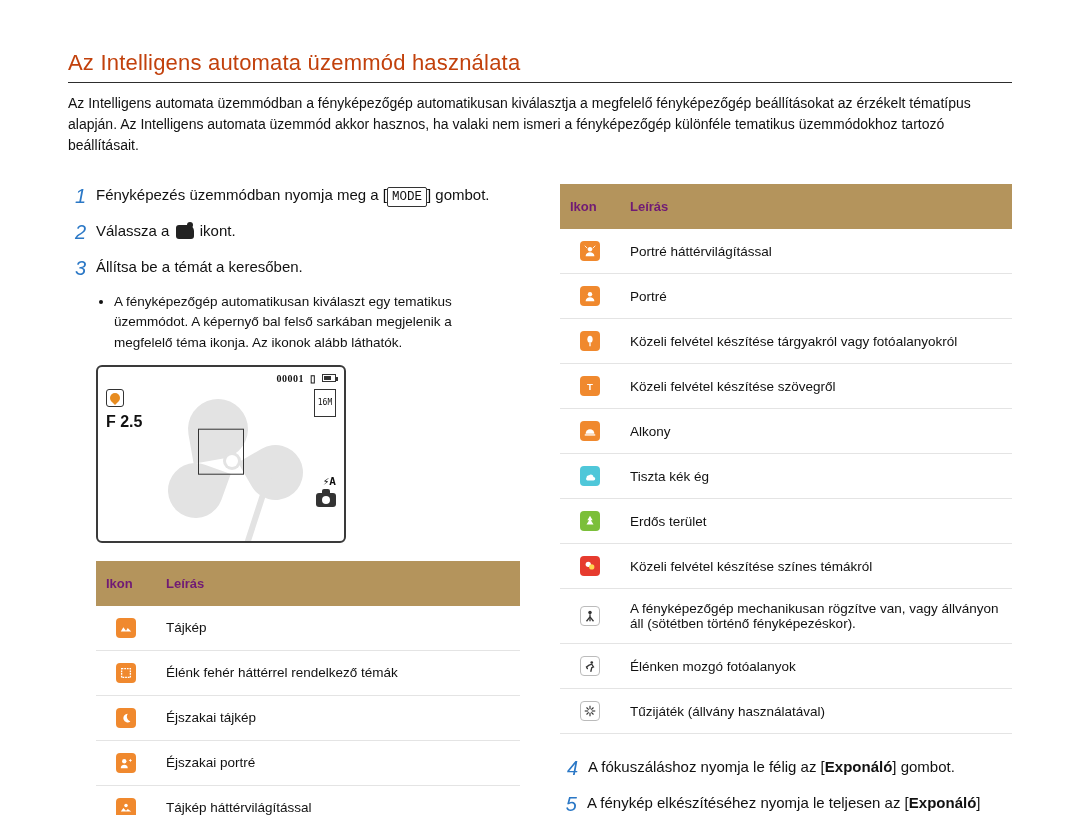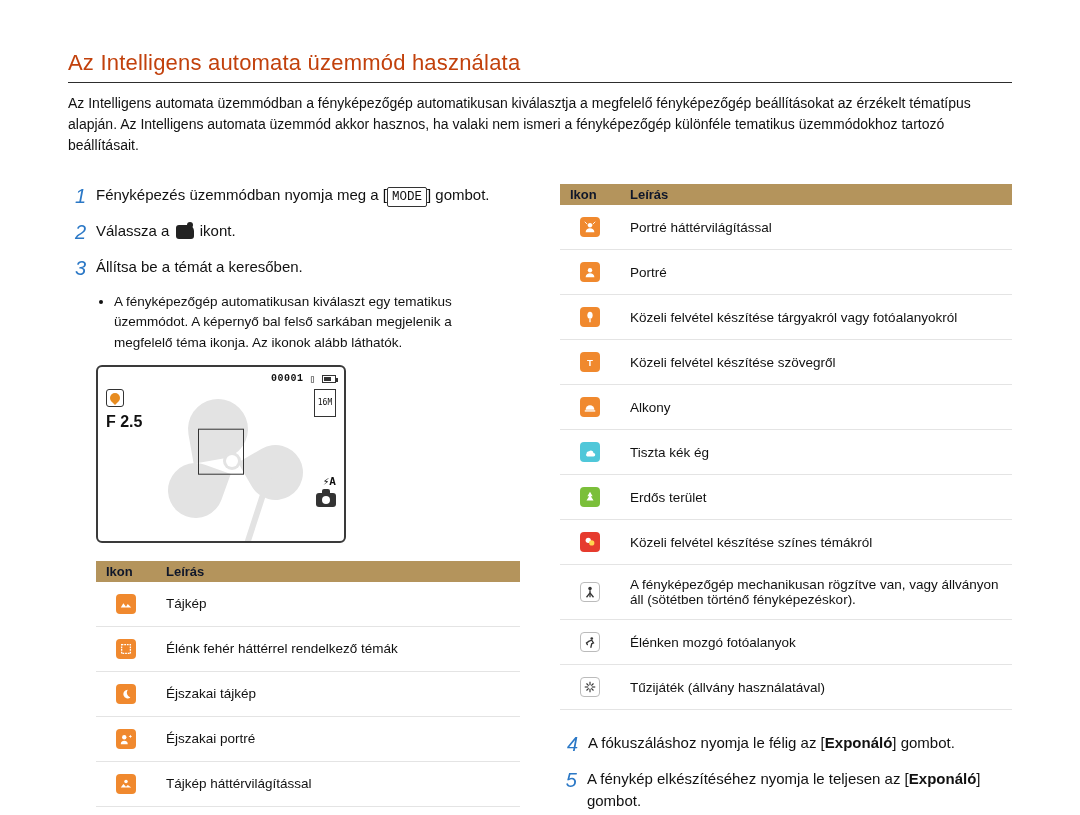--- a/index.html
+++ b/index.html
@@ -12,21 +12,21 @@
   .col { flex: 1 1 50%; }
   .step { display: flex; gap: 10px; margin-bottom: 12px; }
   .stepnum { width: 18px; color: #2b78c6; font-size: 20px; font-style: italic; font-weight: 400; line-height: 1.2; text-align: right; }
   .steptxt { font-size: 15px; line-height: 1.45; }
   .modebox { display: inline-block; padding: 0 4px; border: 1px solid #333; font-family: "Courier New", monospace; font-size: 12.5px; vertical-align: baseline; border-radius: 2px; }
   .smart-icon { display: inline-block; width: 18px; height: 14px; background: #222; border-radius: 3px 6px 3px 3px; position: relative; vertical-align: text-bottom; margin: 0 2px; }
   .smart-icon:after { content: ""; position: absolute; width: 6px; height: 6px; background: #222; border-radius: 50%; top: -3px; right: 1px; }
   ul.sub { list-style: disc; margin: 6px 8px 12px 46px; font-size: 13.5px; line-height: 1.5; }
   .preview-wrap { margin-left: 28px; margin-top: 6px; }
   .preview { width: 250px; height: 178px; border: 2px solid #3a3a3a; border-radius: 6px; position: relative; background: #fff; overflow: hidden; }
-  .preview .topbar { position: absolute; top: 6px; left: 0; right: 0; display: flex; justify-content: space-between; padding: 0 8px; font-family: Liberation Mono, monospace; font-size: 10px; font-weight: bold; letter-spacing: .5px; }
+  .preview .topbar { position: absolute; top: 6px; left: 0; right: 0; display: flex; justify-content: space-between; padding: 0 8px; font-family: Liberation Serif, serif; font-size: 10px; font-weight: bold; letter-spacing: .5px; }
   .preview .topbar .right { display:flex; gap:6px; align-items:center; }
   .preview .topbar .batt { width:14px; height:8px; border:1px solid #333; position:relative; }
   .preview .topbar .batt:after { content:""; position:absolute; right:-3px; top:2px; width:2px; height:4px; background:#333; }
   .preview .topbar .batt .fill { position:absolute; left:1px; top:1px; bottom:1px; width:60%; background:#333; }
   .preview .corner-icon { position:absolute; top:22px; left:8px; width:18px; height:18px; border:1px solid #333; border-radius:3px; display:flex; align-items:center; justify-content:center; }
   .preview .corner-icon .flower { width:10px; height:10px; background:#e78b1f; border-radius:50% 50% 50% 0; transform:rotate(-45deg); }
   .preview .fval { position:absolute; top:46px; left:8px; font-family:Liberation Sans, sans-serif; font-size:16px; font-weight:bold; }
   .preview .sizebox { position:absolute; top:22px; right:8px; width:22px; height:28px; border:1px solid #333; font-size:8px; font-family:monospace; display:flex; align-items:center; justify-content:center; }
   .preview .focus { position:absolute; left:50%; top:50%; width:46px; height:46px; border:1.5px solid #333; transform:translate(-50%,-55%); }
   .preview .flashlbl { position:absolute; right:8px; top:108px; font-family:monospace; font-size:11px; font-weight:bold; }
@@ -34,21 +34,21 @@
   .preview .camera-ic:before { content:""; position:absolute; top:-4px; left:6px; width:8px; height:4px; background:#333; border-radius:2px 2px 0 0; }
   .preview .camera-ic:after { content:""; position:absolute; top:3px; left:6px; width:8px; height:8px; background:#fff; border-radius:50%; }
   .preview .flower-bg .petal { position:absolute; background:#e3e3e3; border-radius:50% 50% 50% 0; }
   .preview .flower-bg .p1 { width:60px; height:60px; left:90px; top:32px; transform:rotate(-10deg); }
   .preview .flower-bg .p2 { width:55px; height:55px; left:150px; top:78px; transform:rotate(60deg); }
   .preview .flower-bg .p3 { width:55px; height:55px; left:70px; top:96px; transform:rotate(200deg); }
   .preview .flower-bg .stem { position:absolute; width:6px; height:80px; background:#e3e3e3; left:158px; top:100px; transform:rotate(18deg); border-radius:3px; }
   .preview .flower-bg .center { position:absolute; width:12px; height:12px; background:#fff; border-radius:50%; left:128px; top:88px; box-shadow:0 0 0 3px #e3e3e3; }
 
   table.ikon { width: 100%; border-collapse: collapse; margin-top: 18px; font-size: 13.5px; }
-  table.ikon th { background: #b4945c; color: #0f172a; text-align: left; font-weight: 600; padding: 3px 10px; font-size: 13px; }
+  table.ikon th { background: #b4945c; color: #701a75; text-align: left; font-weight: 600; padding: 15px 10px; font-size: 13px; }
   table.ikon th.col-ikon { width: 60px; }
   table.ikon td { border-bottom: 1px solid #e4e4e4; padding: 12px 10px; vertical-align: middle; }
   table.ikon td.icon-cell { text-align: center; width: 60px; }
   .col-left table.ikon { margin-left: 28px; width: calc(100% - 28px); }
 
   .ic { display:inline-flex; width:20px; height:20px; border-radius:4px; align-items:center; justify-content:center; color:#fff; font-size:12px; font-weight:bold; position:relative; }
   .ic svg { width:14px; height:14px; }
   .orange { background:#f0892e; }
   .red { background:#e63b2e; }
   .cyan { background:#4fc7d9; }

